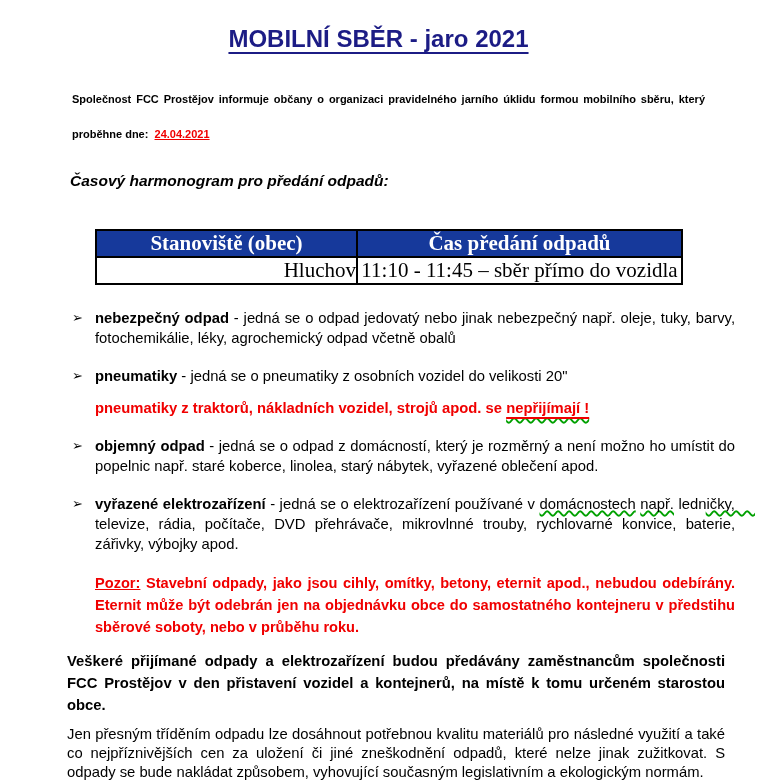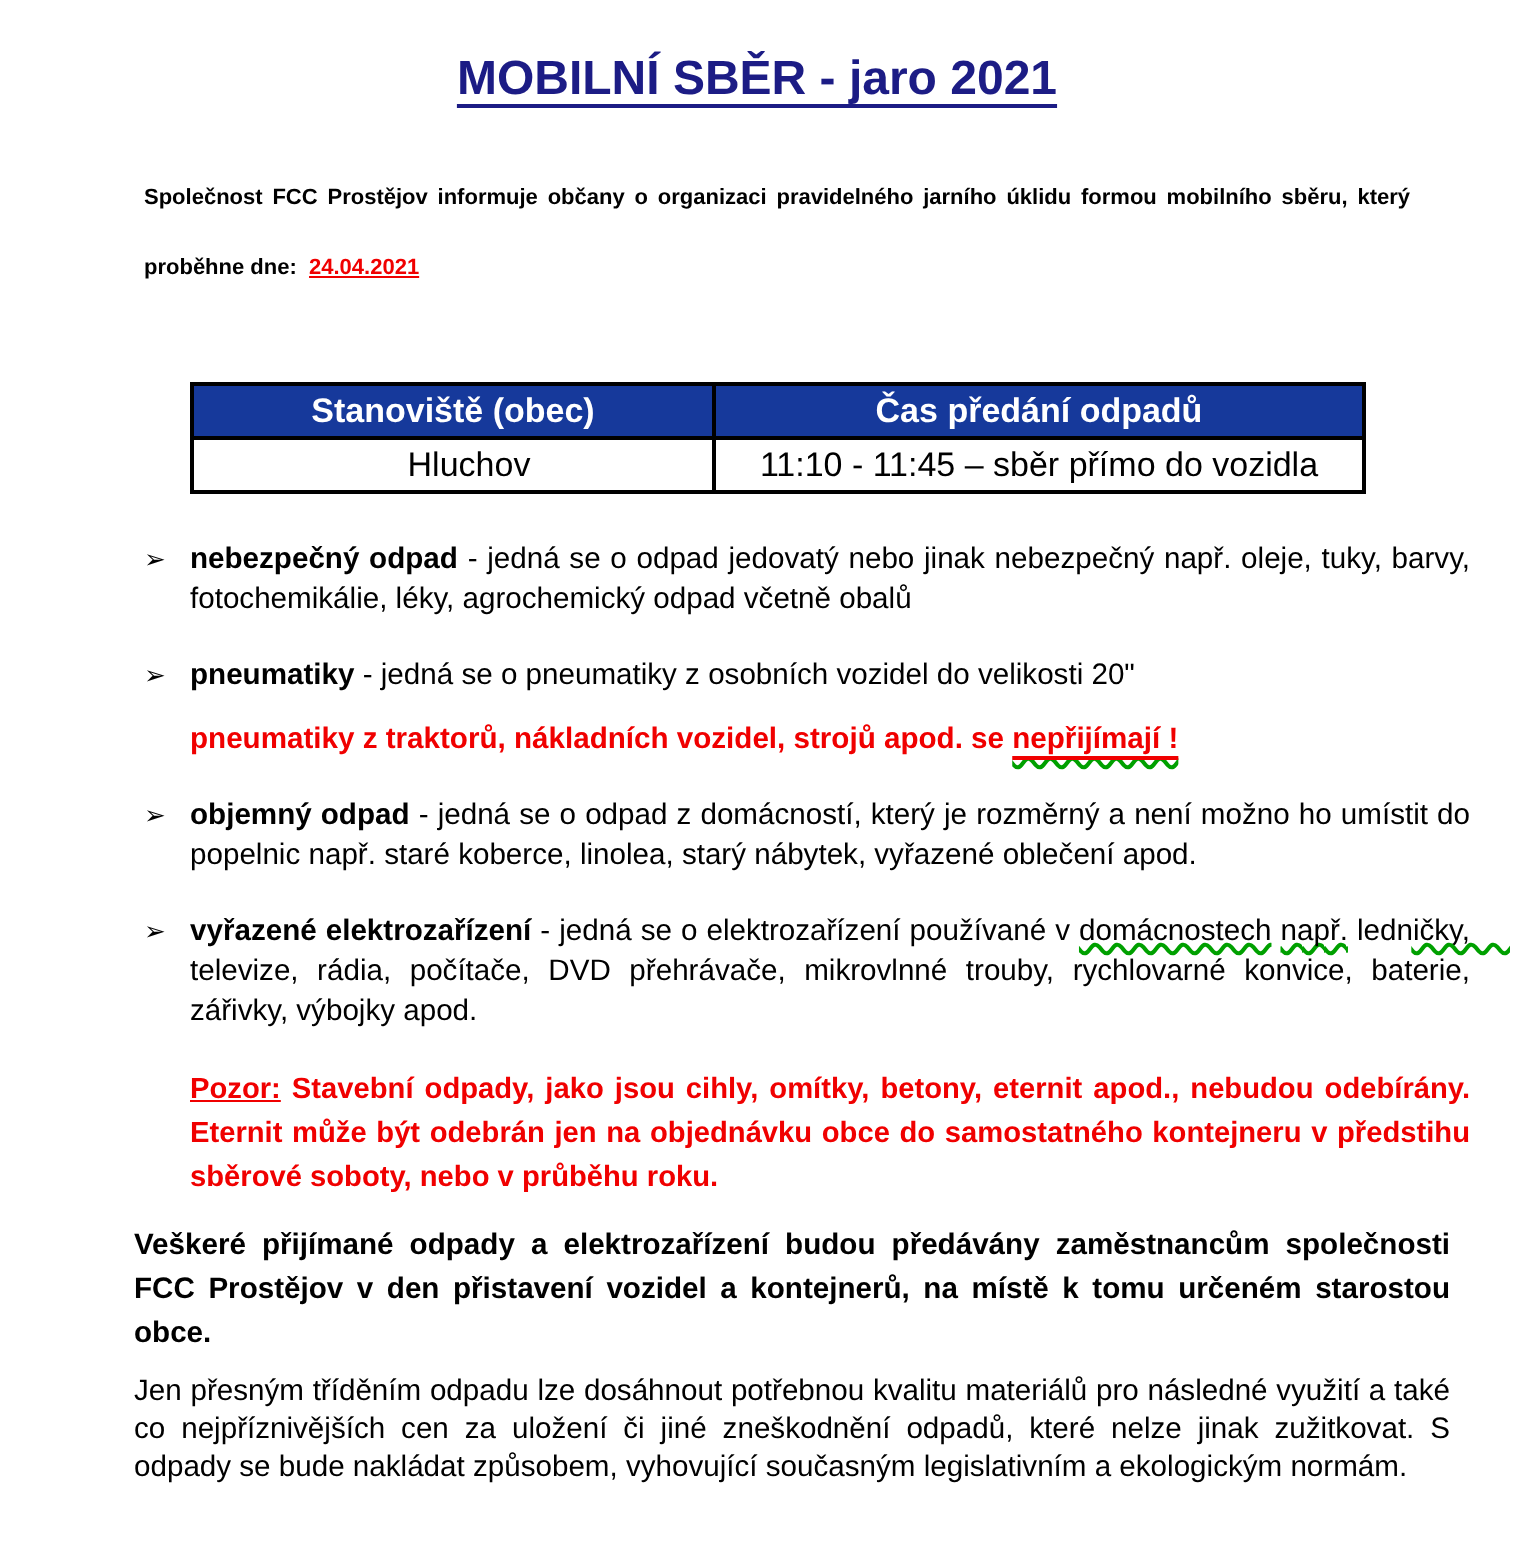--- a/index.html
+++ b/index.html
@@ -19,28 +19,28 @@
     line-height:35px; text-align:justify;
   }
   .date { color:#f00000; text-decoration:underline; }
   .sched-heading {
     margin:20px 0 0 70px; font-weight:bold; font-style:italic; font-size:15.5px;
   }
   .sched-table {
     margin:39px 0 0 95px; border-collapse:collapse; table-layout:fixed;
   }
   .sched-table th, .sched-table td {
-    border:2px solid #000; height:27px; font-size:17px; vertical-align:middle;
+    border:2px solid #000; height:27px; font-size:21px; vertical-align:middle;font-family:Liberation Serif, serif;
   }
   .sched-table th {
     background:#16399b; color:#fff; font-weight:bold; text-align:center;
   }
   .col-station { width:261px; }
   .col-time   { width:325px; }
-  .cell-station { padding-left:16px; text-align:center; }
+  .cell-station { padding-left:16px; text-align:right; }
   .cell-time    { text-align:center; }
   .bullets {
     margin:23px 22px 0 72px; list-style:none; font-size:14.8px;
   }
   .bullets li {
     position:relative; padding-left:23px; margin-bottom:18px;
     line-height:20px; text-align:justify;
   }
   .marker { position:absolute; left:0; top:0; font-size:13px; }
   .term { font-weight:bold; }
@@ -74,20 +74,21 @@
 </style>
 </head>
 <body>
 
 <div class="page">
 
   <h1 class="title"><span class="title-text">MOBILNÍ SBĚR - jaro 2021</span></h1>
 
   <p class="intro"><span>Společnost FCC Prostějov informuje občany o organizaci pravidelného jarního úklidu formou mobilního sběru, který proběhne dne:</span>&nbsp;&nbsp;<span class="date">24.04.2021</span></p>
 
+  <p class="sched-heading">Časový harmonogram pro předání odpadů:</p>
 
   <table class="sched-table">
     <thead>
       <tr>
         <th class="col-station">Stanoviště (obec)</th>
         <th class="col-time">Čas předání odpadů</th>
       </tr>
     </thead>
     <tbody>
       <tr>

